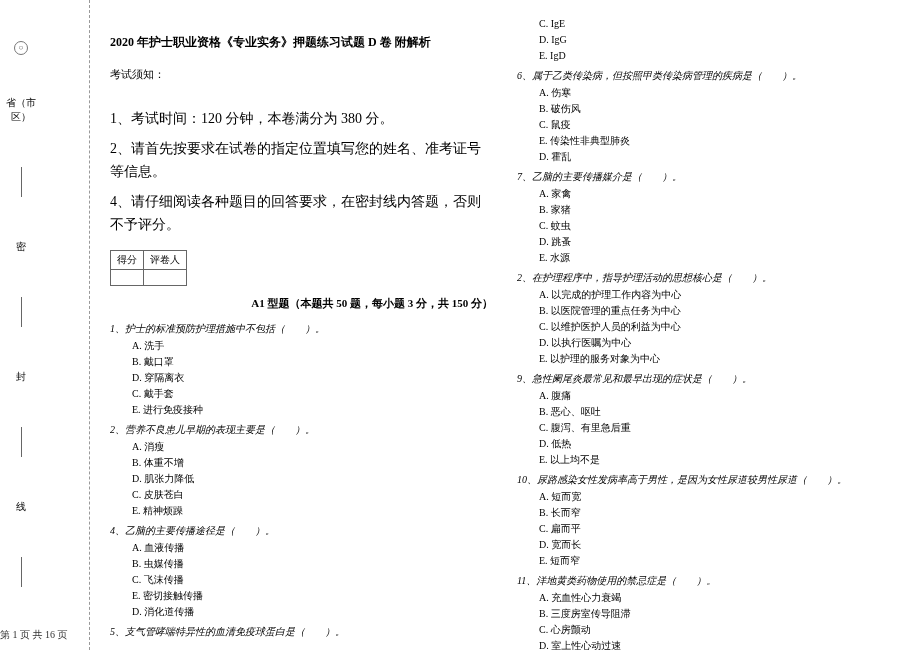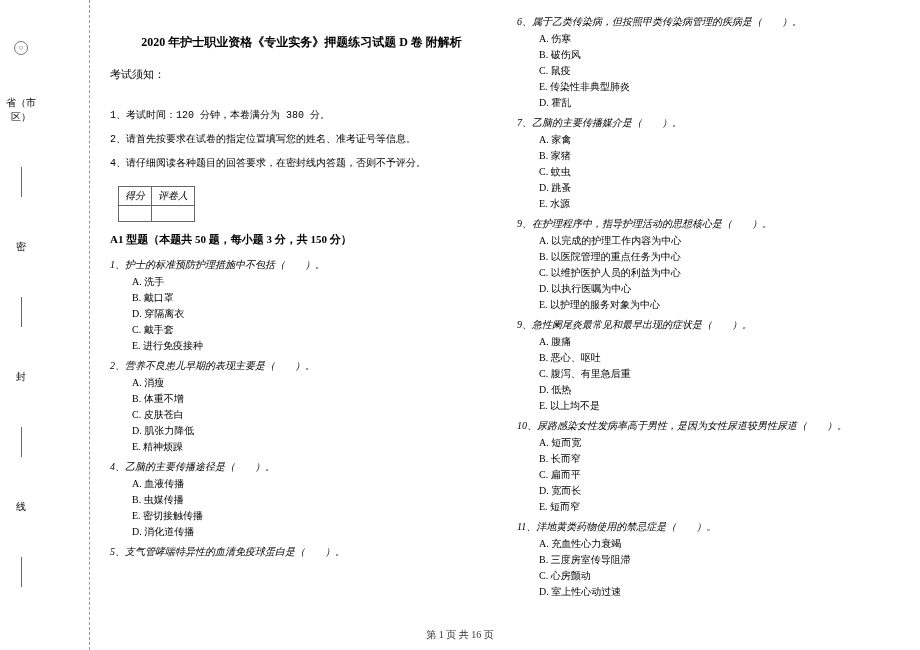--- a/index.html
+++ b/index.html
@@ -67,51 +67,48 @@
       display: flex;
       flex-direction: row;
       position: relative;
       padding: 10px 8px 0 8px;
     }
     .column {
       width: 50%;
       padding: 0 12px;
     }
     .title {
-      text-align: center;
       font-weight: bold;
       font-size: 12px;
       margin: 24px 0 16px 0;
     }
     .section-head {
       font-weight: normal;
       font-size: 11px;
       margin: 8px 0 26px 0;
     }
     .instr {
-      font-size: 10px;
+      font-size: 14px;
       margin: 8px 0;
       line-height: 1.6;
-      font-family: Liberation Mono, monospace;
     }
     .score-table {
       border-collapse: collapse;
-      margin: 6px 8px;
-      font-style: italic;
+      margin: 6px 0;
     }
     .score-table td {
       border: 1px solid #666;
       padding: 2px 6px;
       font-size: 10px;
       text-align: center;
       min-width: 32px;
       height: 14px;
     }
     .type-head {
-      text-align: left;
+      text-align: right;
       font-weight: bold;
       font-size: 11px;
       margin: 4px 0 10px 0;
       font-family: Liberation Serif, serif;
     }
     .question {
       font-size: 10px;
       margin: 4px 0 2px 0;
       line-height: 1.5;
       font-style: italic;
@@ -120,21 +117,21 @@
       padding-left: 22px;
     }
     .options div {
       font-size: 10px;
       line-height: 1.6;
     }
     .footer {
       position: absolute;
       bottom: 8px;
       left: 0; right: 0;
-      text-align: center;
+      text-align: left;
       font-size: 10px;
       color: #333;
     }
     .col1-inner { position: relative; }
     .score-row { display: flex; align-items: flex-start; gap: 0; }
   </style>
 </head>
 <body>
 
 <div class="page-wrapper">
@@ -184,41 +181,47 @@
           <div>D. 穿隔离衣</div>
           <div>C. 戴手套</div>
           <div>E. 进行免疫接种</div>
         </div>
       </div>
       <div>
         <div class="question">2、营养不良患儿早期的表现主要是（　　）。</div>
         <div class="options">
           <div>A. 消瘦</div>
           <div>B. 体重不增</div>
+          <div>D. 肌张力降低</div>
           <div>C. 皮肤苍白</div>
-          <div>D. 肌张力降低</div>
           <div>E. 精神烦躁</div>
         </div>
       </div>
       <div>
         <div class="question">4、乙脑的主要传播途径是（　　）。</div>
         <div class="options">
           <div>A. 血液传播</div>
           <div>B. 虫媒传播</div>
+          <div>C. 飞沫传播</div>
           <div>E. 密切接触传播</div>
           <div>D. 消化道传播</div>
         </div>
       </div>
       <div>
         <div class="question">5、支气管哮喘特异性的血清免疫球蛋白是（　　）。</div>
 
       </div>
     </div>
 
     <div class="column">
+      <div class="options" style="padding-left:22px; margin-top:6px;">
+        <div>C. IgE</div>
+        <div>D. IgG</div>
+        <div>E. IgD</div>
+      </div>
 
       <div>
         <div class="question">6、属于乙类传染病，但按照甲类传染病管理的疾病是（　　）。</div>
         <div class="options">
           <div>A. 伤寒</div>
           <div>B. 破伤风</div>
           <div>C. 鼠疫</div>
           <div>E. 传染性非典型肺炎</div>
           <div>D. 霍乱</div>
         </div>
@@ -227,21 +230,21 @@
         <div class="question">7、乙脑的主要传播媒介是（　　）。</div>
         <div class="options">
           <div>A. 家禽</div>
           <div>B. 家猪</div>
           <div>C. 蚊虫</div>
           <div>D. 跳蚤</div>
           <div>E. 水源</div>
         </div>
       </div>
       <div>
-        <div class="question">9、在护理程序中，指导护理活动的思想核心是（　　）。</div>
+        <div class="question">2、在护理程序中，指导护理活动的思想核心是（　　）。</div>
         <div class="options">
           <div>A. 以完成的护理工作内容为中心</div>
           <div>B. 以医院管理的重点任务为中心</div>
           <div>C. 以维护医护人员的利益为中心</div>
           <div>D. 以执行医嘱为中心</div>
           <div>E. 以护理的服务对象为中心</div>
         </div>
       </div>
       <div>
         <div class="question">9、急性阑尾炎最常见和最早出现的症状是（　　）。</div>

